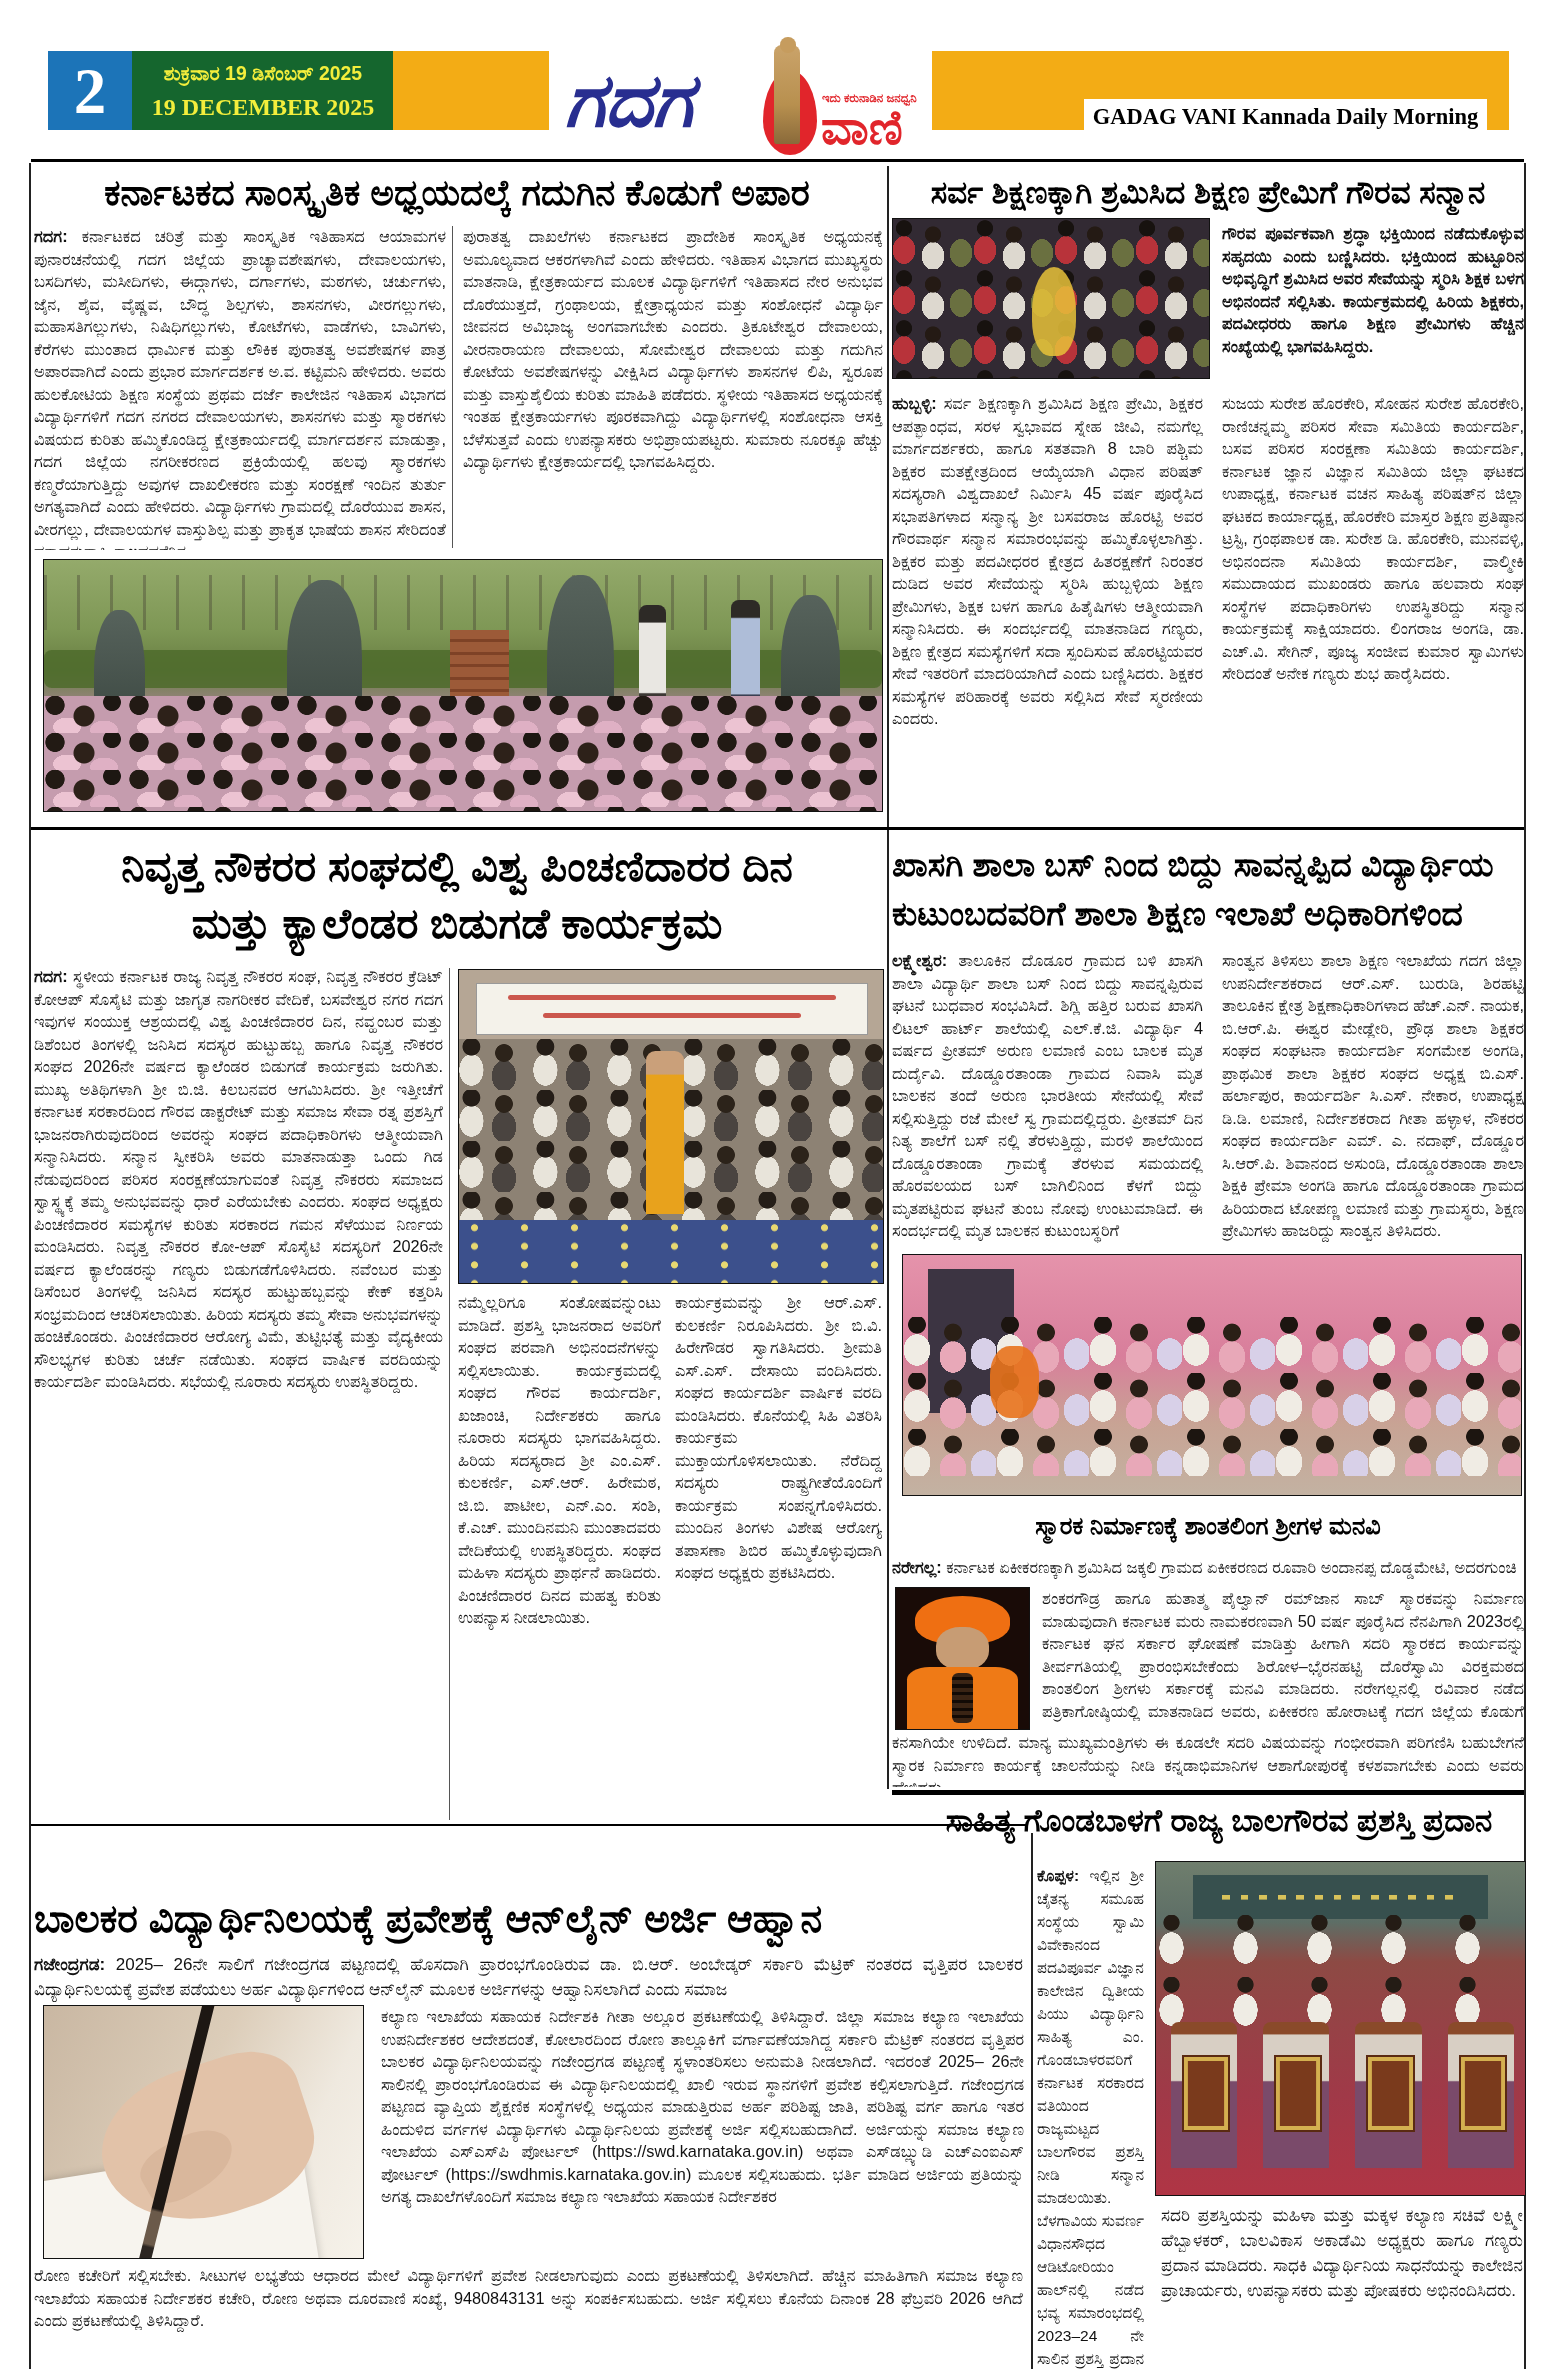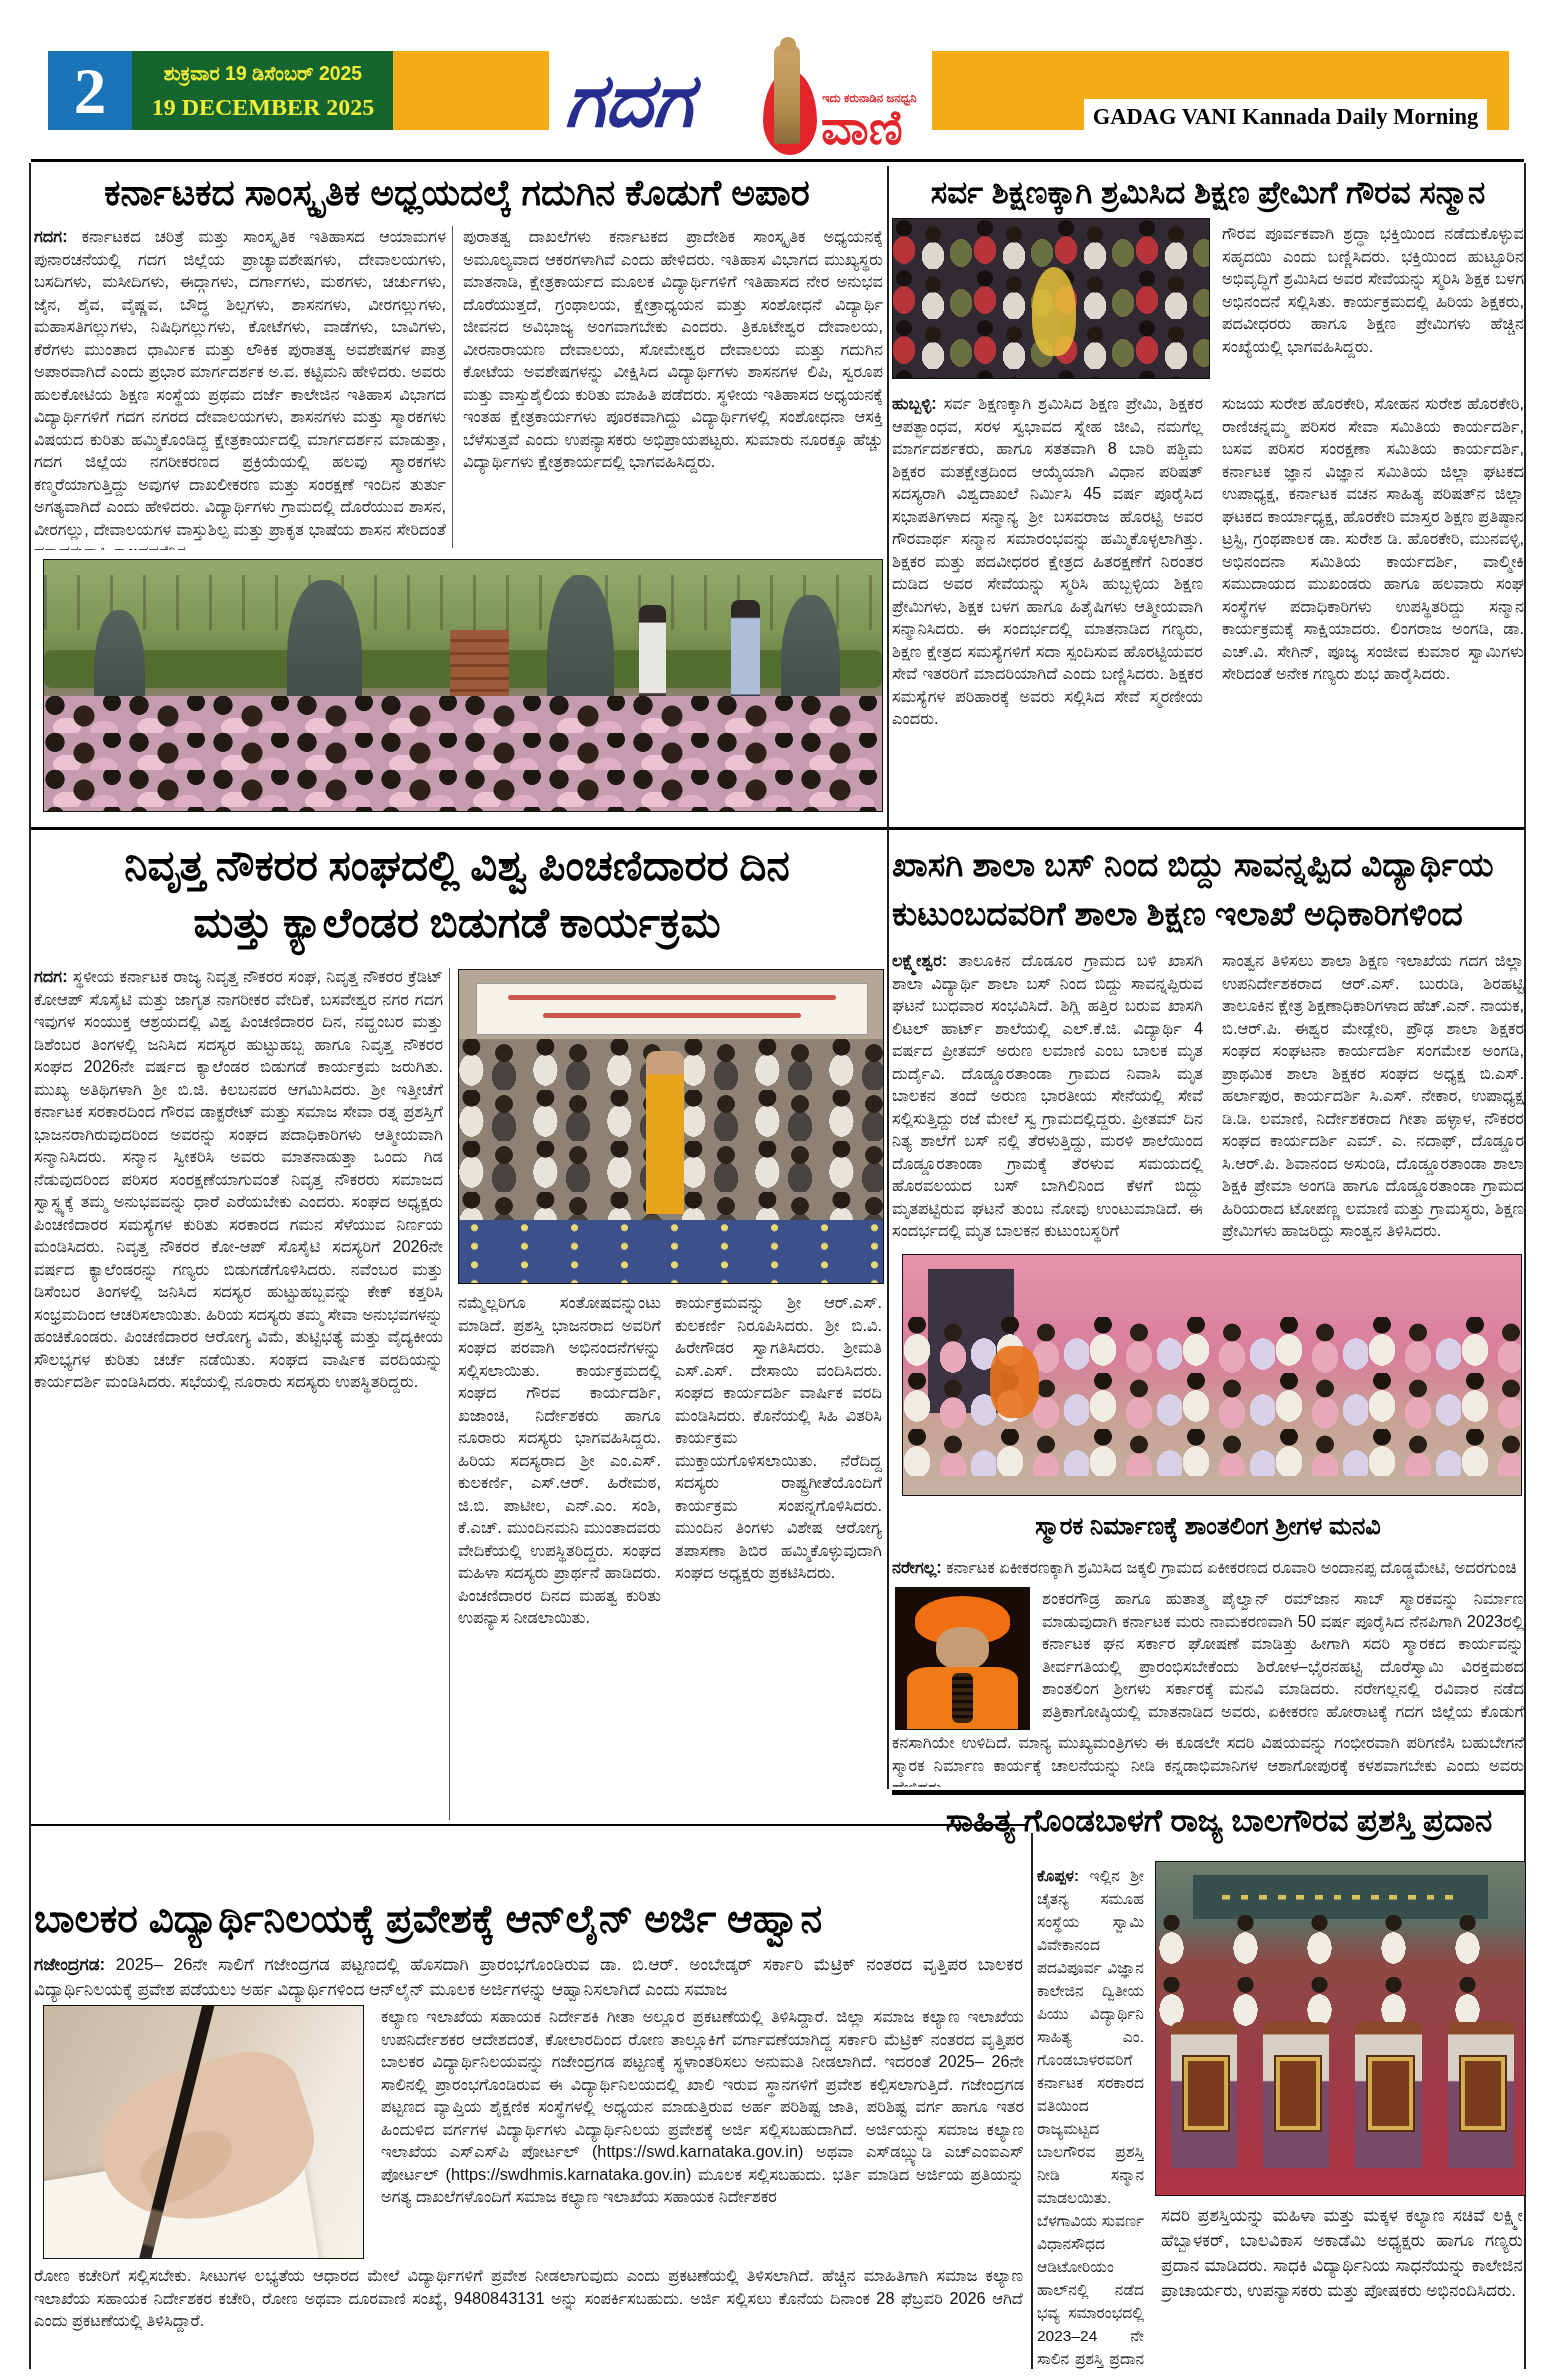--- a/index.html
+++ b/index.html
@@ -64,21 +64,21 @@
   #a1-crowd{left:0;bottom:0;width:100%;height:46%;background-color:#c59cae;
     background-image:
       radial-gradient(circle 10px at 11px 9.3px,#221a14 0 9.3px,transparent 10px),
       radial-gradient(circle 11px at 40px 20px,#2d2119 0 10px,transparent 11px),
       radial-gradient(circle 9.3px at 68px 6.2px,#1d1712 0 8.5px,transparent 9.3px),
       radial-gradient(ellipse 23px 15.5px at 23px 31px,#ecc3d2 0 60%,transparent 61%),
       radial-gradient(ellipse 23px 15.5px at 60px 34px,#dfb0c4 0 60%,transparent 61%);
     background-size:84px 37px;}
 
   
-  #a3-head{left:31px;top:838px;width:852px;height:118px;font-size:42px;text-align:center;line-height:57px;font-family:Liberation Serif, serif;}
+  #a3-head{left:31px;top:838px;width:852px;height:118px;font-size:42px;text-align:center;line-height:57px;}
   #a3-col1{left:34px;top:965px;width:409px;height:853px;}
   #a3-photo{left:458px;top:969px;width:424px;height:313px;background:#b5a695;}
   #a3-banner{left:4%;top:4%;width:92%;height:16%;background:#f4f2ea;border:0.8px solid #999;}
   .banner-line{position:absolute;left:8%;width:84%;height:5.4px;background:#c03026;border-radius:3.1px;opacity:.8;}
   #a3-people{left:0;top:22%;width:100%;height:58%;background-color:#8d8274;
     background-image:
       radial-gradient(circle 9.3px at 12.4px 7.7px,#241d17 0 8.5px,transparent 9.3px),
       radial-gradient(circle 9.3px at 45px 14px,#2c231a 0 8.5px,transparent 9.3px),
       radial-gradient(ellipse 20px 26px at 12.4px 31px,#e8e4da 0 60%,transparent 61%),
       radial-gradient(ellipse 20px 26px at 45px 37px,#4a4440 0 60%,transparent 61%);
@@ -106,21 +106,21 @@
   #a2-head{left:892px;top:172px;width:632px;height:43px;font-size:31px;text-align:center;line-height:42px;}
   #a2-photo{left:892px;top:218px;width:316px;height:159px;background-color:#322a33;
     background-image:
       radial-gradient(circle 8.5px at 11px 9.3px,#17120f 0 7.7px,transparent 8.5px),
       radial-gradient(circle 8.5px at 40px 15.5px,#241a14 0 7.7px,transparent 8.5px),
       radial-gradient(ellipse 18.6px 23px at 11px 31px,#b8333a 0 60%,transparent 61%),
       radial-gradient(ellipse 18.6px 23px at 40px 37px,#ddd8cf 0 60%,transparent 61%),
       radial-gradient(ellipse 18.6px 23px at 68px 34px,#6a7040 0 60%,transparent 61%);
     background-size:81px 50px;}
   #a2-garland{position:absolute;left:44%;top:30%;width:14%;height:56%;background:#e8c23a;border-radius:50% 50% 40% 40%;opacity:.85;}
-  #a2-colr{left:1222px;top:222px;width:302px;height:159px;}
+  #a2-colr{left:1222px;top:222px;width:302px;height:159px;font-weight:bold;}
   #a2-col1{left:892px;top:392px;width:311px;height:432px;}
   #a2-col2{left:1222px;top:392px;width:302px;height:432px;}
 
   
   #a4-head1{left:892px;top:841px;width:632px;height:51px;font-size:33px;line-height:48px;}
   #a4-head2{left:892px;top:890px;width:632px;height:51px;font-size:33px;line-height:48px;}
   #a4-col1{left:892px;top:949px;width:311px;height:300px;}
   #a4-col2{left:1222px;top:949px;width:302px;height:300px;}
   #a4-photo{left:902px;top:1254px;width:618px;height:240px;
     background:linear-gradient(180deg,#e593ab 0%,#d87e9b 42%,#c8a394 70%,#c3b2a2 100%);}

